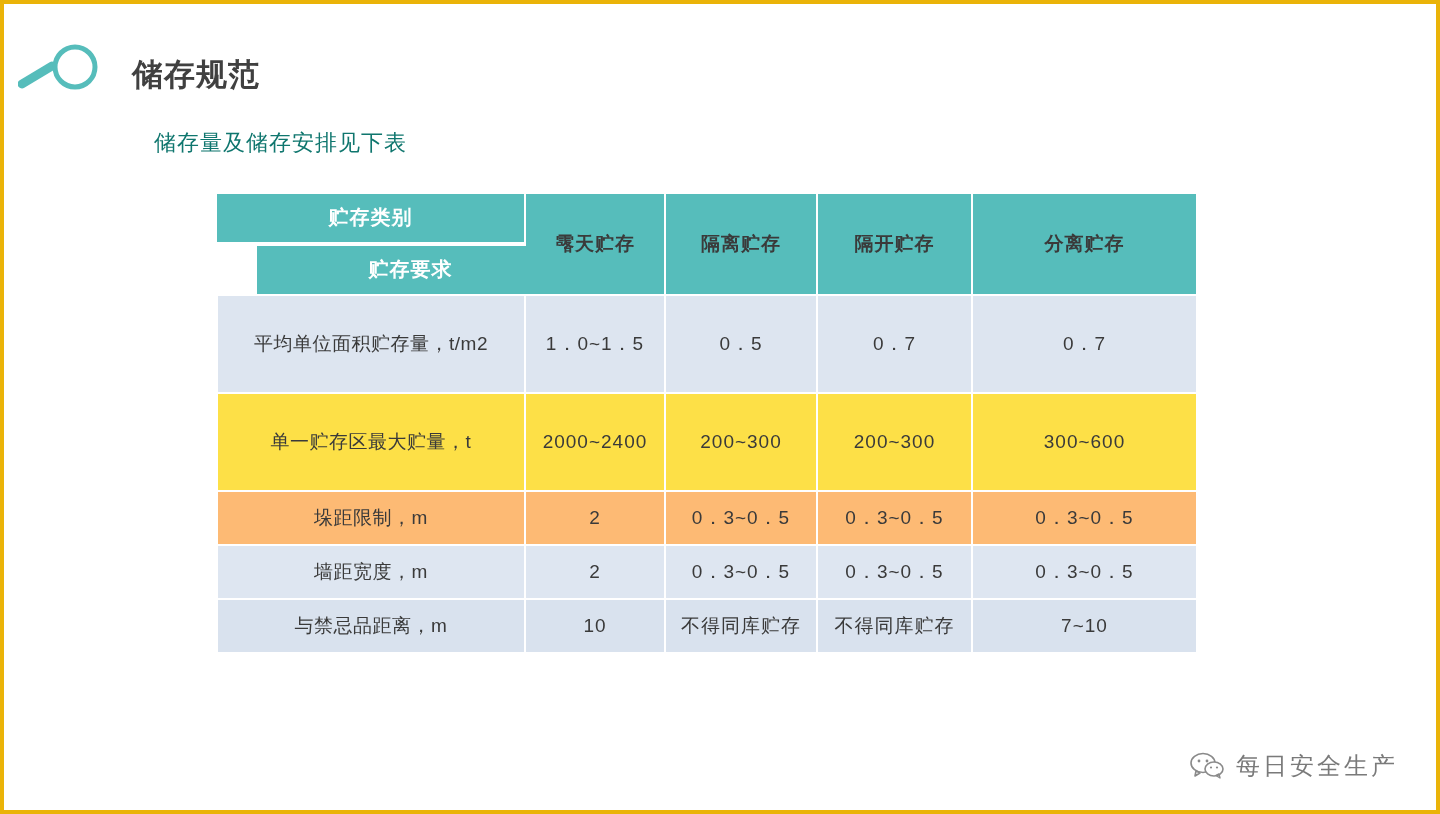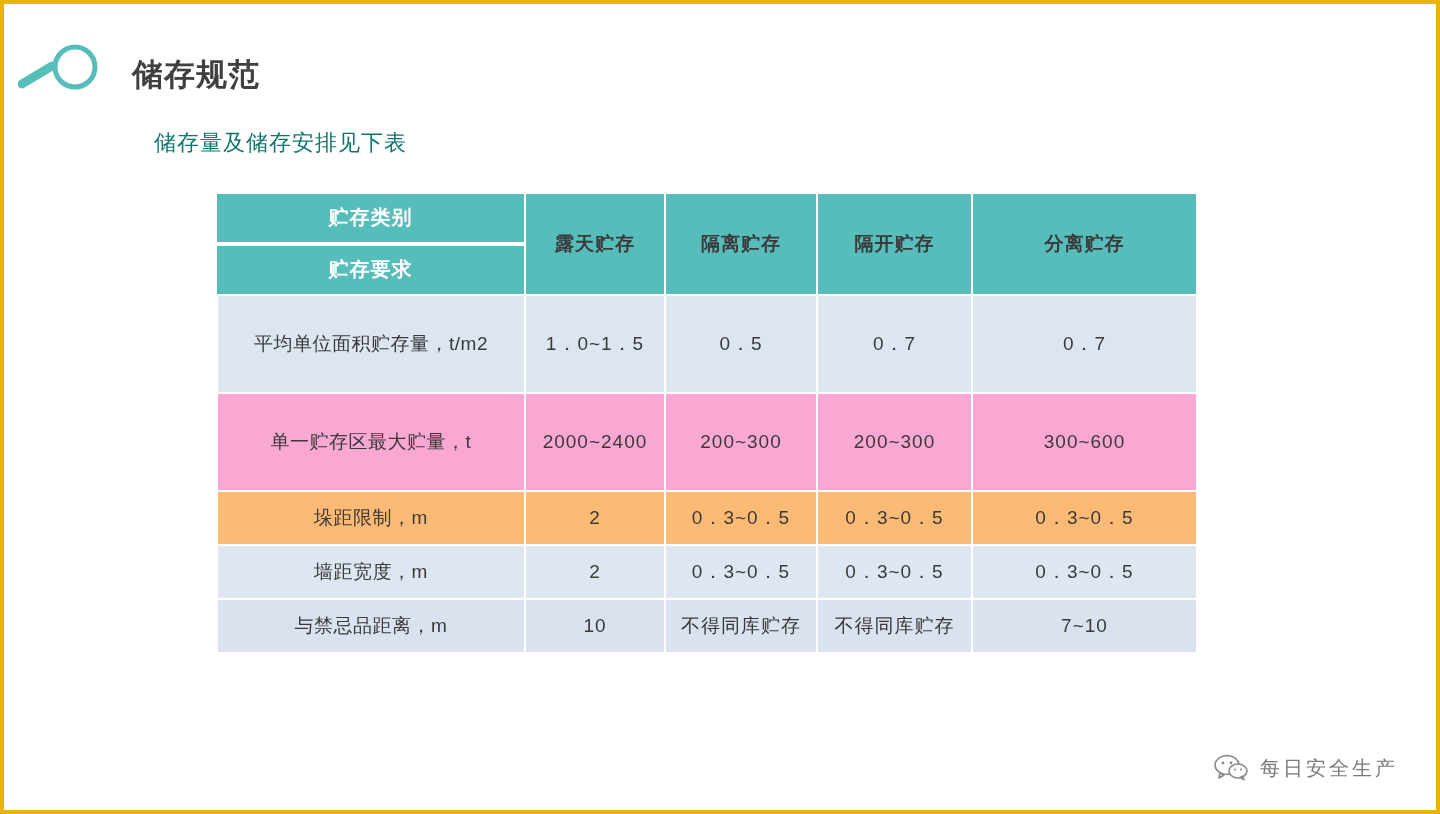--- a/index.html
+++ b/index.html
@@ -116,27 +116,27 @@
     color: #fff;
     font-weight: bold;
     font-size: 20px;
     letter-spacing: 1px;
     display: flex;
     align-items: center;
     justify-content: center;
     box-sizing: border-box;
   }
   .corner-top { top: 0; }
-  .corner-bottom { top: 52px; height: 48px; }
+  .corner-bottom { top: 52px; height: 48px; margin-left: 40px; }
 
   
   .r-tall { height: 98px; }
   .r-short { height: 54px; }
   .tint-a { background: #dde5f0; }
-  .tint-b { background: #f9a8d4; margin-top: 28px; }
+  .tint-b { background: #fde047; margin-top: 28px; }
   .tint-c { background: #fdba74; }
   .tint-d { background: #e9eef6; }
   .tint-e { background: #dee6f1; margin-top: 20px; }
   .tint-g { background: #d9e2ee; }
 
   .label-cell {
     font-size: 20px;
     letter-spacing: 0.5px;
   }
   .val {
@@ -152,21 +152,21 @@
     display: flex;
     align-items: center;
     gap: 12px;
     color: #7d7d7d;
   }
   .wechat-icon {
     width: 34px;
     height: 28px;
   }
   .footer-text {
-    font-size: 20px;
+    font-size: 24px;
     color: #7a7a7a;
     letter-spacing: 3px;
   }
 </style>
 </head>
 <body>
 
 <div class="slide">
 
   <div class="header">

